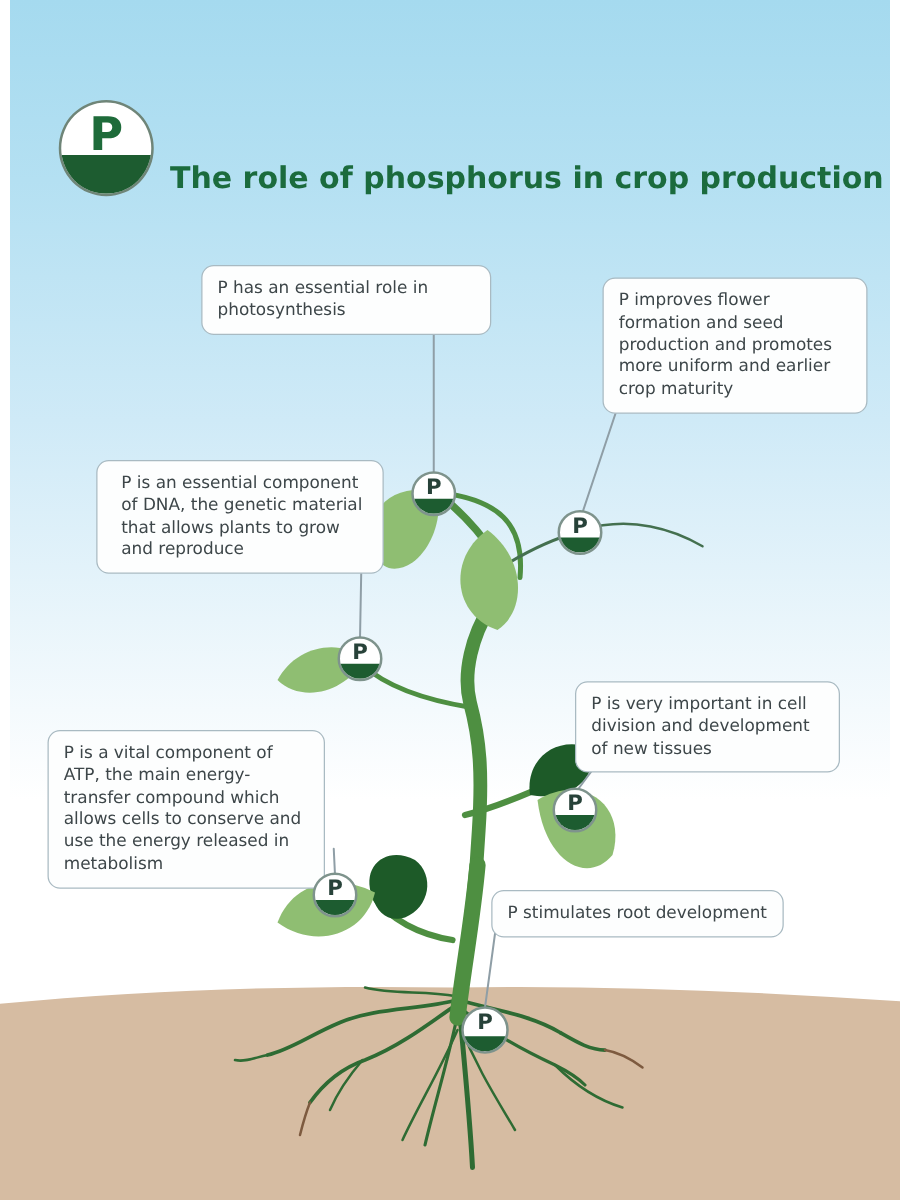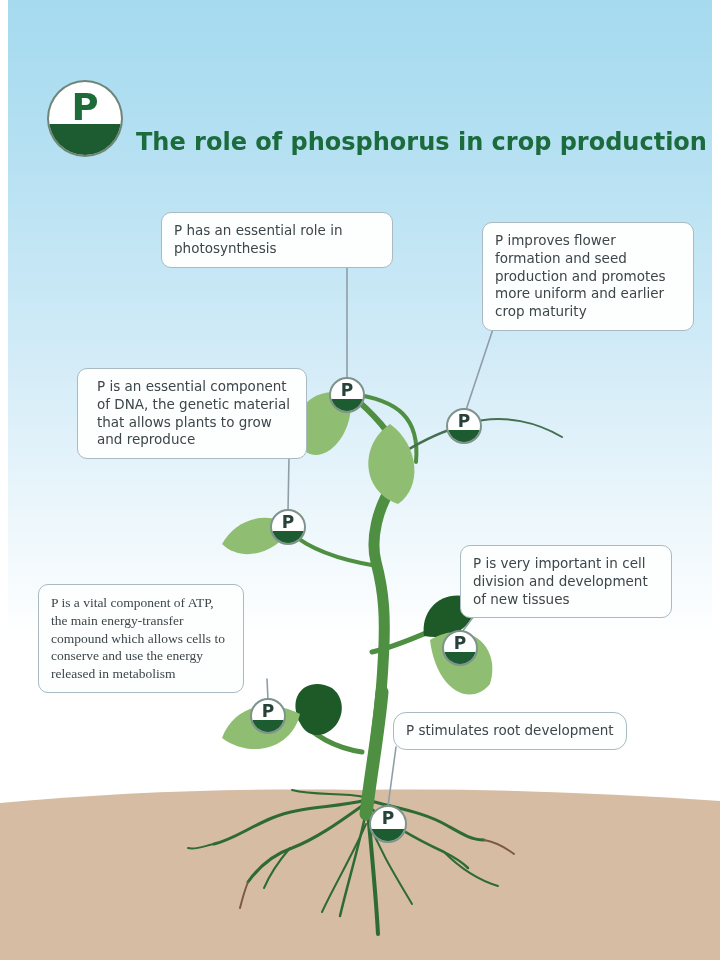--- a/index.html
+++ b/index.html
@@ -120,22 +120,22 @@
   <div class="logo">
     <div class="logo-band"></div>
     <div class="logo-letter">P</div>
   </div>
   <div class="subtitle">The role of phosphorus in crop production</div>
 
   <div class="callout" style="left:161px; top:212px; width:232px;">P has an essential role in photosynthesis</div>
   <div class="callout" style="left:461px; top:222px; width:212px;margin-left:21px;">P improves flower formation and seed production and promotes more uniform and earlier crop maturity</div>
   <div class="callout" style="left:77px; top:368px; width:230px;padding-left:19px;">P is an essential component of DNA, the genetic material that allows plants to grow and reproduce</div>
   <div class="callout" style="left:460px; top:509px; width:212px;margin-top:36px;">P is very important in cell division and development of new tissues</div>
-  <div class="callout" style="left:38px; top:584px; width:206px;font-family:Liberation Serif, serif;">P is a vital component of ATP, the main energy-transfer compound which allows cells to conserve and use the energy released in metabolism</div>
-  <div class="callout nowrap" style="left:393px; top:712px;border-radius:13px;">P stimulates root development</div>
+  <div class="callout" style="left:38px; top:584px; width:222px;">P is a vital component of ATP, the main energy-transfer compound which allows cells to conserve and use the energy released in metabolism</div>
+  <div class="callout nowrap" style="left:393px; top:712px;">P stimulates root development</div>
 
   <div class="marker" style="left:329px; top:377px;">
     <div class="marker-band"></div>
     <div class="marker-letter">P</div>
   </div>
   <div class="marker" style="left:446px; top:408px;">
     <div class="marker-band"></div>
     <div class="marker-letter">P</div>
   </div>
   <div class="marker" style="left:270px; top:509px;">

